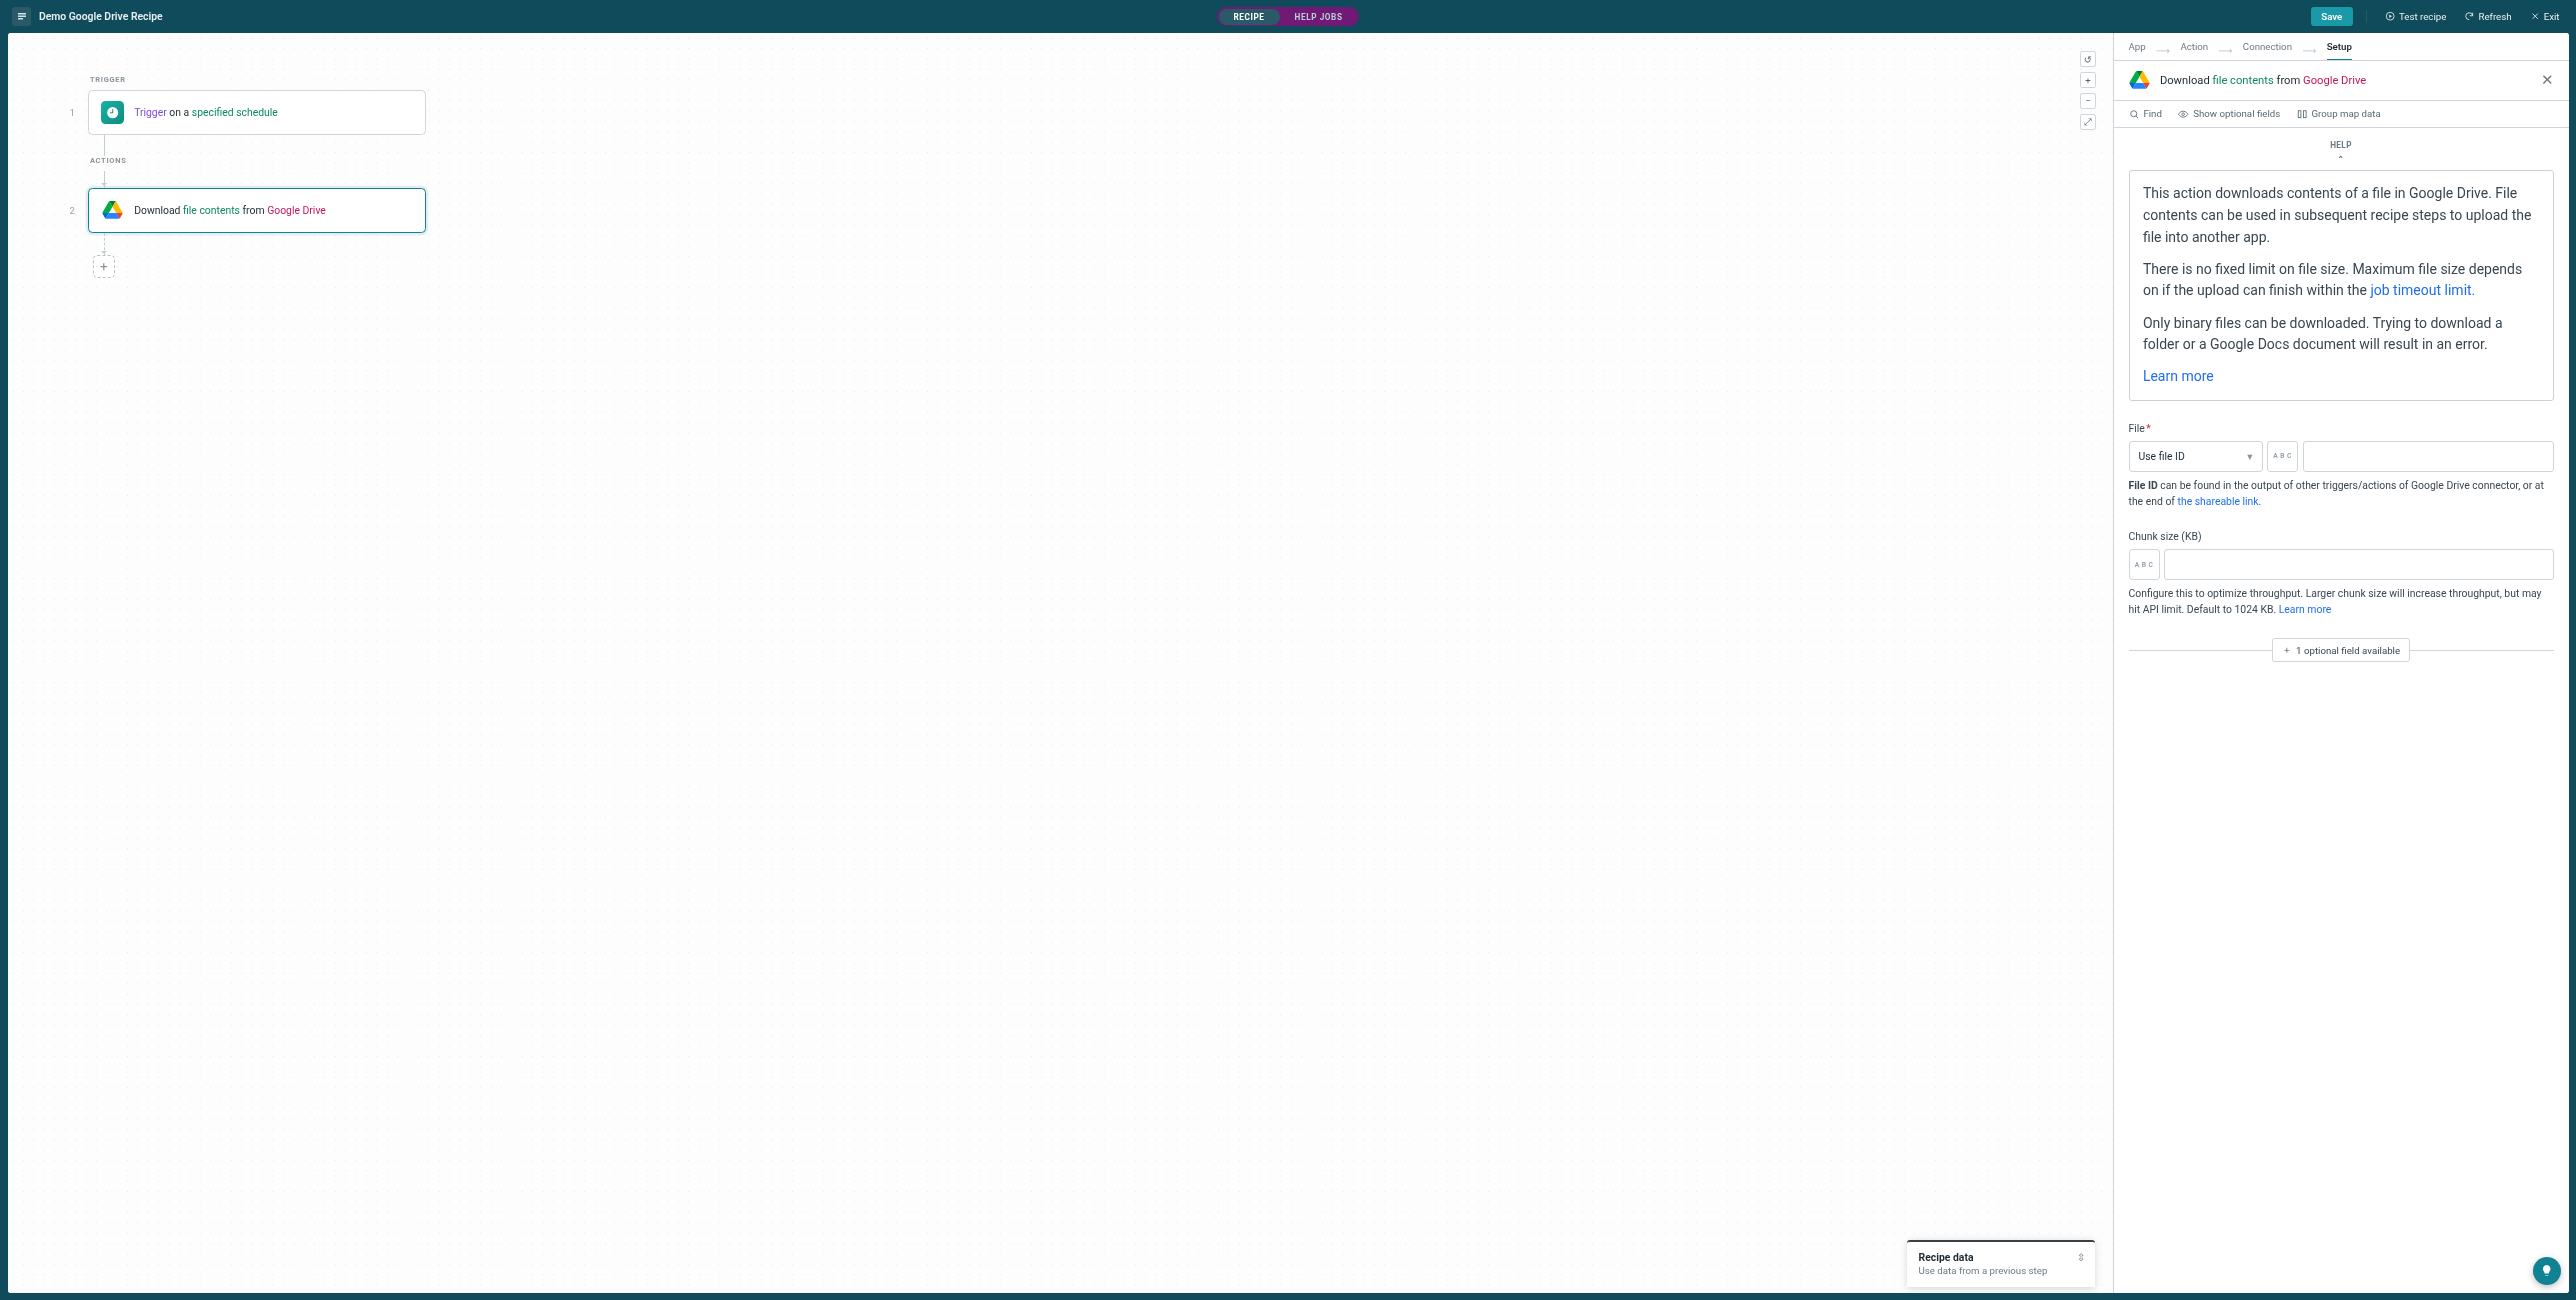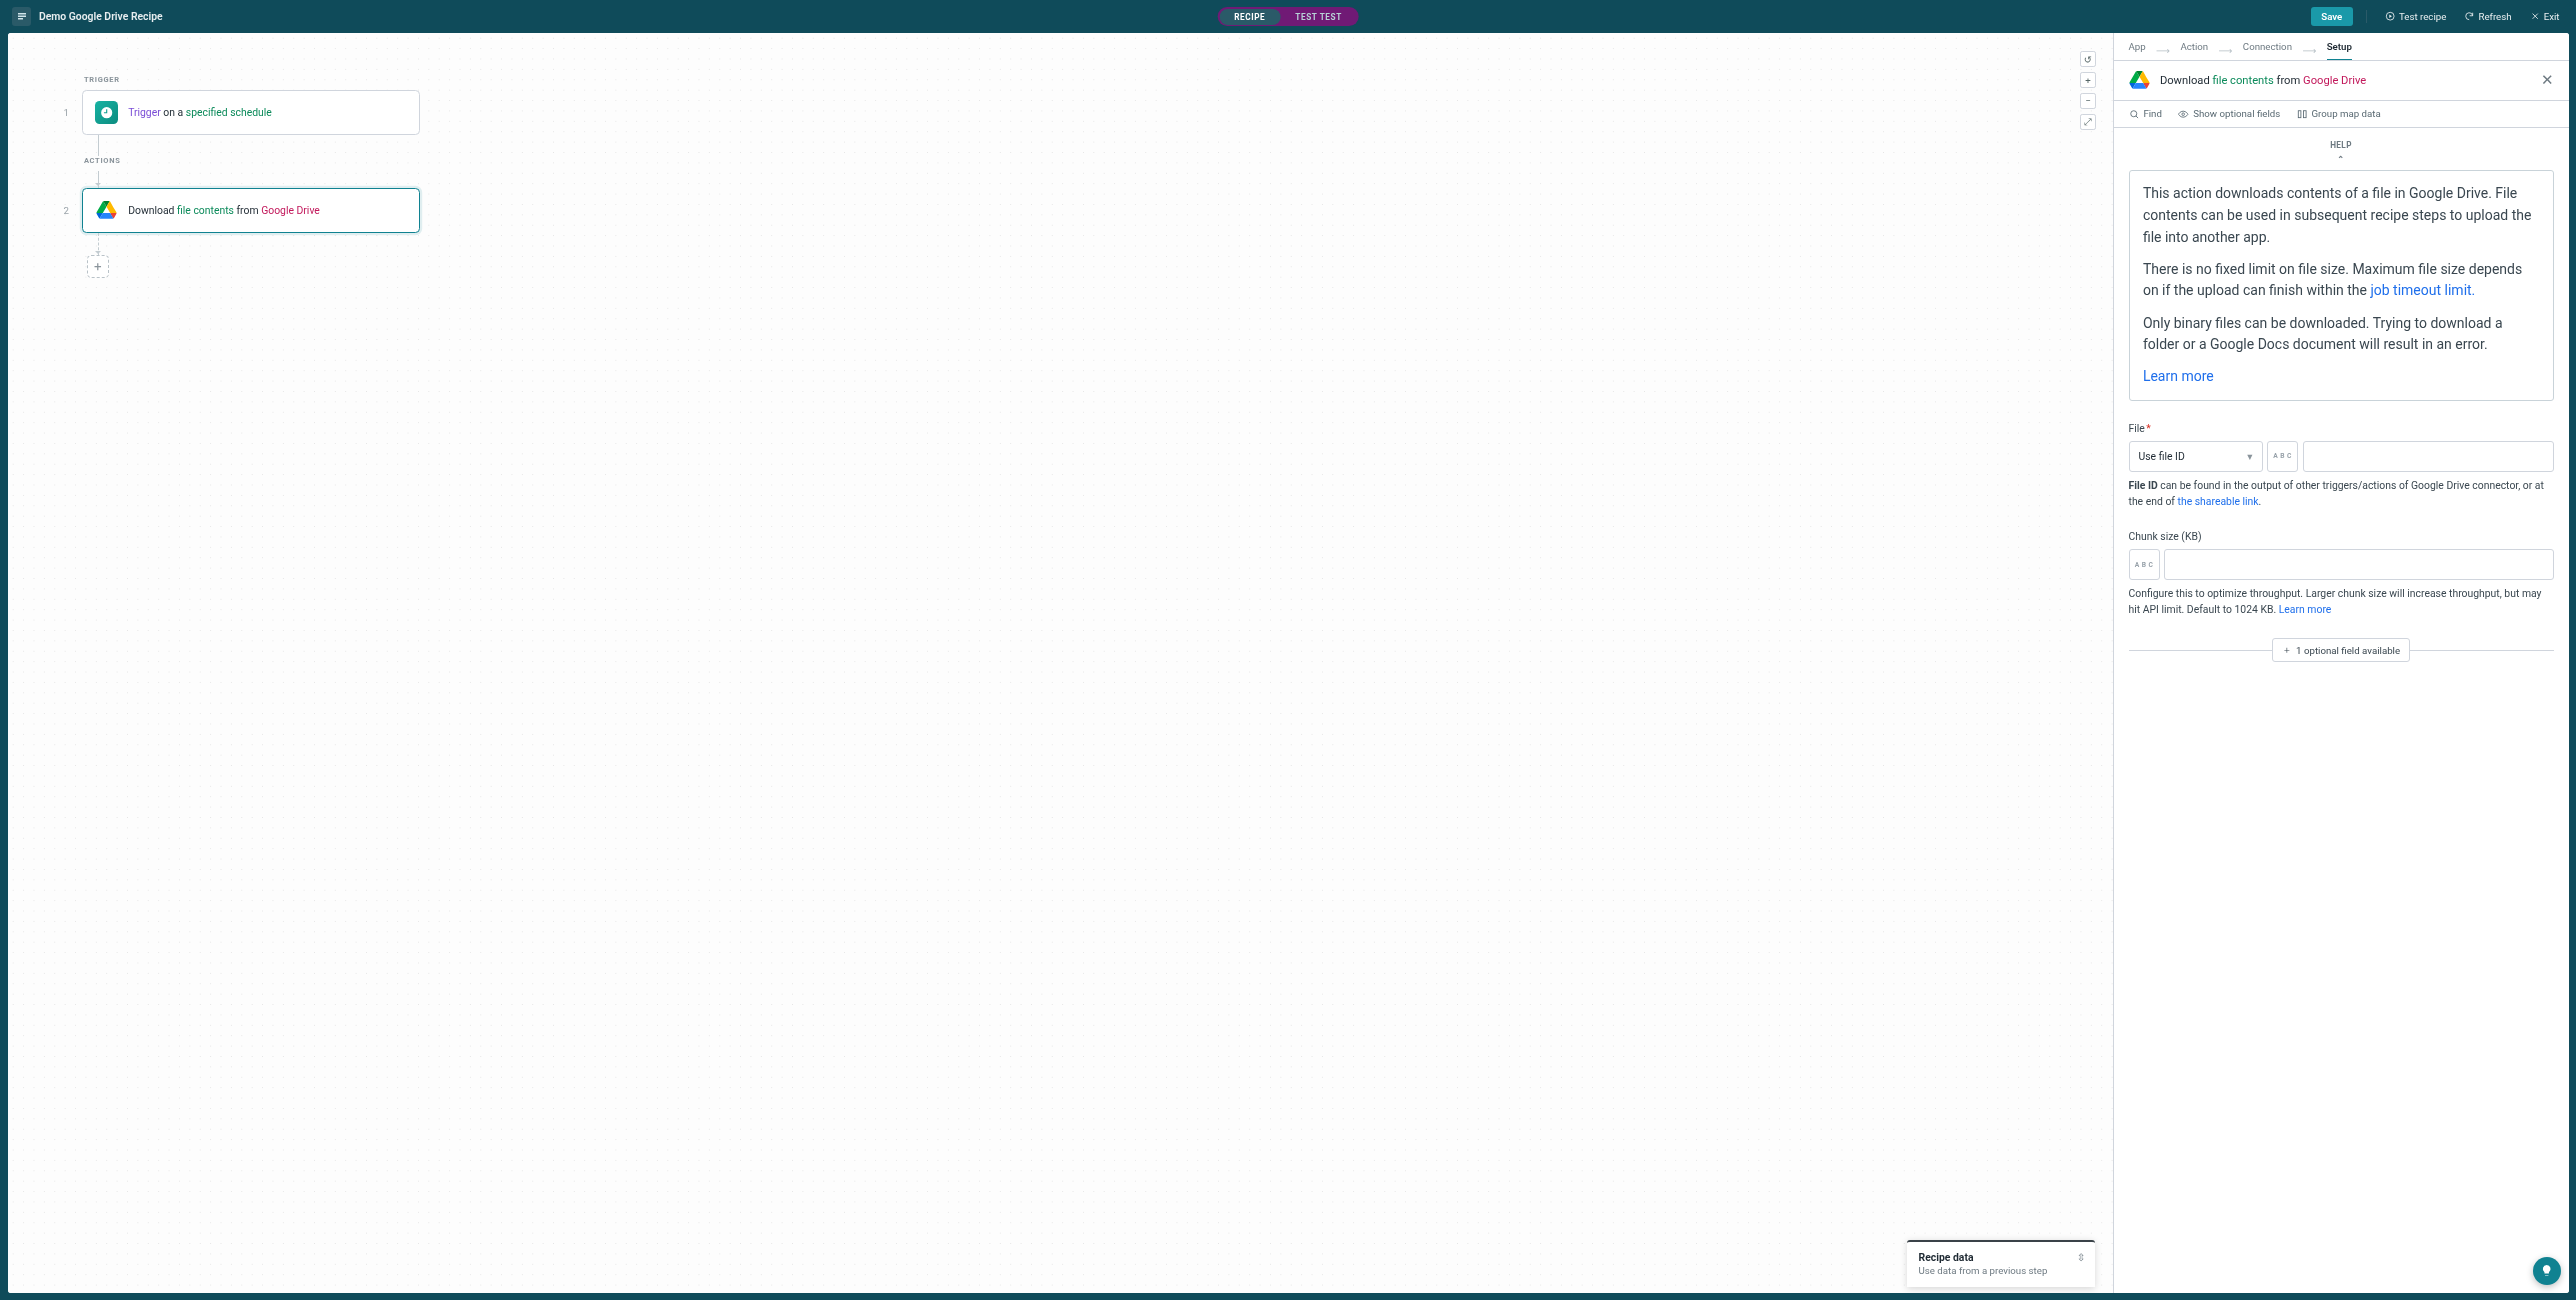--- a/index.html
+++ b/index.html
@@ -37,21 +37,21 @@
   .top-link{display:flex;align-items:center;gap:3.7px;color:#e8eef0;font-size:9.7px;cursor:pointer;padding:3px 4.5px;}
   .top-link svg{width:10.4px;height:10.4px;stroke:#e8eef0;fill:none;stroke-width:2;}
   
   .main{position:absolute;top:33px;left:7.5px;right:7.5px;bottom:7.5px;display:flex;border-radius:3px;overflow:hidden;background:#fff;}
   .canvas-wrap{flex:1;position:relative;background:
     radial-gradient(circle,var(--dot-color) 0.7px,transparent 0.7px) 0 0/10.4px 10.4px,
     var(--canvas);
     overflow:hidden;}
   .canvas-controls{position:absolute;top:18px;right:16.4px;display:flex;flex-direction:column;gap:4.5px;}
   .cc-btn{width:16.4px;height:16.4px;border:0.7px solid var(--border);background:#fff;border-radius:2.2px;display:flex;align-items:center;justify-content:center;font-size:9.7px;color:#566;cursor:pointer;}
-  .flow{position:absolute;top:42px;left:54px;width:358px;}
+  .flow{position:absolute;top:42px;left:60px;width:358px;}
   .sec-label{font-size:7.5px;letter-spacing:0.7px;font-weight:700;color:#8a949b;margin:0 0 6px 22.4px;}
   .step-row{display:flex;align-items:center;gap:13.4px;}
   .step-num{width:7.5px;text-align:right;color:#9aa3a9;font-size:9.7px;}
   .card{flex:1;border:0.7px solid var(--border);border-radius:4.5px;background:#fff;padding:10.4px 12px;display:flex;align-items:center;gap:10.4px;min-height:34px;}
   .card.selected{border:1.1px solid var(--teal);box-shadow:0 0 0 2.2px rgba(16,130,145,.12);}
   .step-icon{width:22.4px;height:22.4px;border-radius:4.5px;display:flex;align-items:center;justify-content:center;flex-shrink:0;}
   .step-icon.schedule{background:linear-gradient(135deg,#17b3a3,#0d8c80);}
   .step-icon.schedule svg{width:13.4px;height:13.4px;fill:#fff;}
   .step-text{font-size:10.4px;color:var(--text-dark);}
   .kw-app{color:#7a4dd6;}
@@ -108,21 +108,21 @@
 <div class="topbar">
   <div class="doc-icon">
     <svg viewBox="0 0 24 24">
         <path d="M4 4h16v3H4zm0 5h16v3H4zm0 5h10v3H4z"></path>
       </svg>
   </div>
   <div class="recipe-title">Demo Google Drive Recipe</div>
 
   <div class="seg-toggle">
     <div class="seg-btn active">RECIPE</div>
-    <div class="seg-btn">TEST TEST</div>
+    <div class="seg-btn">HELP JOBS</div>
   </div>
 
   <div class="top-right">
     <button class="btn-save">Save</button>
     <div class="divider-v"></div>
     <div class="top-link">
       <svg viewBox="0 0 24 24">
           <circle cx="12" cy="12" r="9"></circle>
           <path d="M10 8l6 4-6 4z" fill="#e8eef0" stroke="none"></path>
         </svg>

